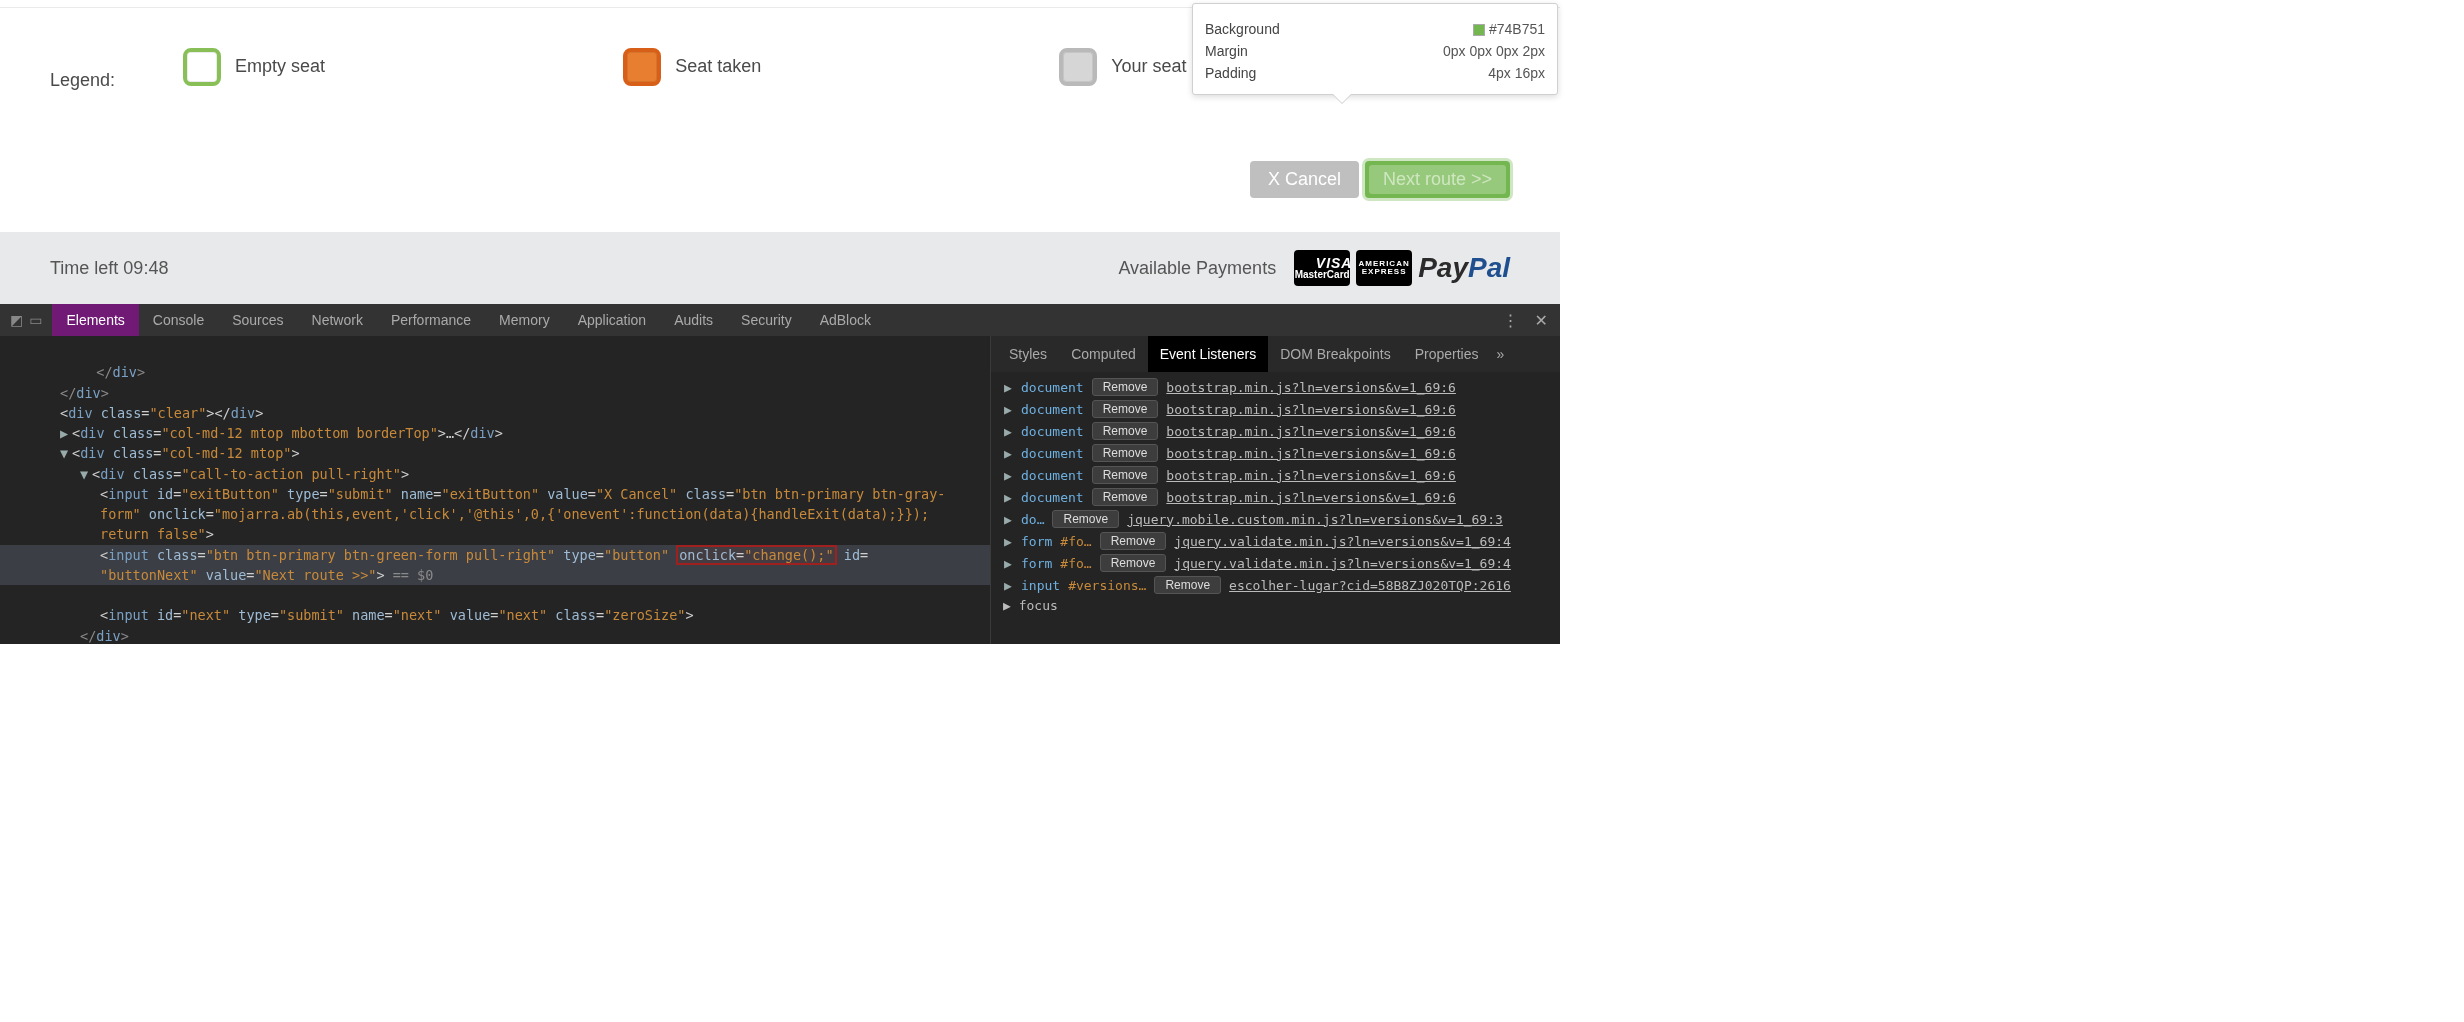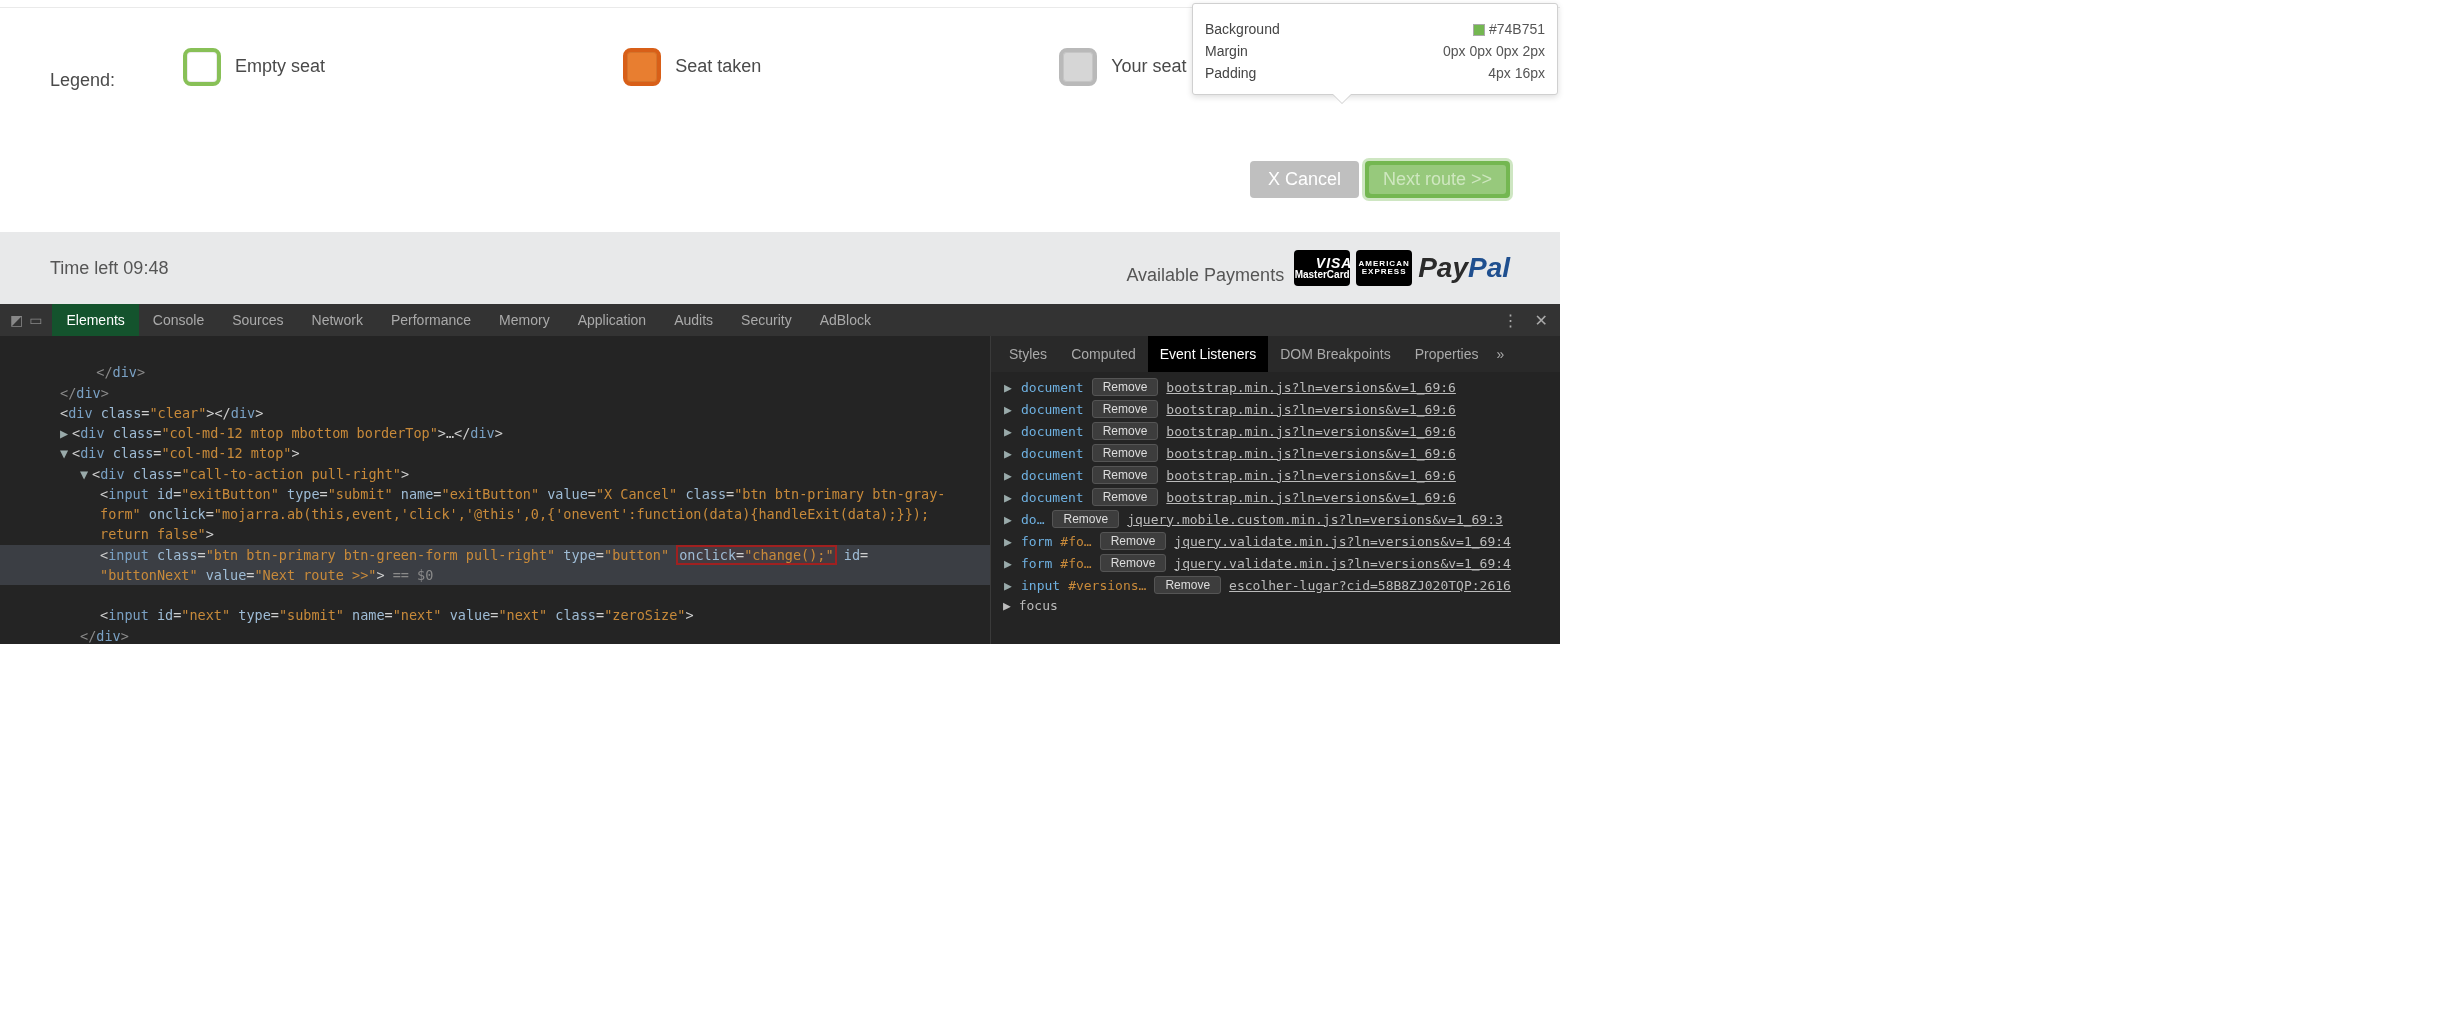--- a/index.html
+++ b/index.html
@@ -66,21 +66,21 @@
 
   .footer-bar {
     background: #e8e9ea;
     padding: 18px 50px;
     display: flex;
     align-items: center;
     justify-content: space-between;
     color: #555;
     font-size: 18px;
   }
-  .footer-right { display: flex; align-items: flex-end; gap: 10px; }
+  .footer-right { display: flex; align-items: center; gap: 18px; }
   .paylogos { display: flex; align-items: center; gap: 6px; }
   .paylogo { background: #000; color: #fff; border-radius: 4px; height: 36px; display: inline-flex; align-items: center; justify-content: center; font-size: 9px; font-weight: bold; text-align: center; line-height: 1; }
   .paylogo.visa { width: 56px; flex-direction: column; }
   .paylogo.visa .v { color:#fff; font-style: italic; font-size: 14px; letter-spacing: 1px; margin-left: 24px; }
   .paylogo.visa .mc { color:#fff; font-size: 10px; }
   .paylogo.amex { width: 56px; font-size: 8px; flex-direction: column; letter-spacing: 1px; }
   .paypal { font-style: italic; font-weight: 800; font-size: 28px; color: #2b2b2b; }
   .paypal .pal { color: #1f4f8f; }
 
   
@@ -97,21 +97,21 @@
     display: flex;
     align-items: center;
     background: #333333;
     color: #ccc;
     height: 32px;
     font-family: -apple-system, Arial, sans-serif;
     font-size: 14px;
   }
   .dt-controls { display: flex; gap: 6px; padding: 0 10px; color: #888; }
   .dt-tab { padding: 0 14px; height: 32px; line-height: 32px; cursor: pointer; color: #aaa; }
-  .dt-tab.active { background: #14532d; color: #fff; }
+  .dt-tab.active { background: #701a75; color: #fff; }
   .dt-top-spacer { flex: 1; }
   .dt-top-icons { display: flex; gap: 16px; padding-right: 12px; color: #aaa; font-size: 16px; }
 
   .dt-body { display: flex; flex: 1; min-height: 0; }
   .dt-elements {
     flex: 1;
     overflow: auto;
     padding: 6px 0 6px 20px;
     line-height: 1.5;
     white-space: pre;

